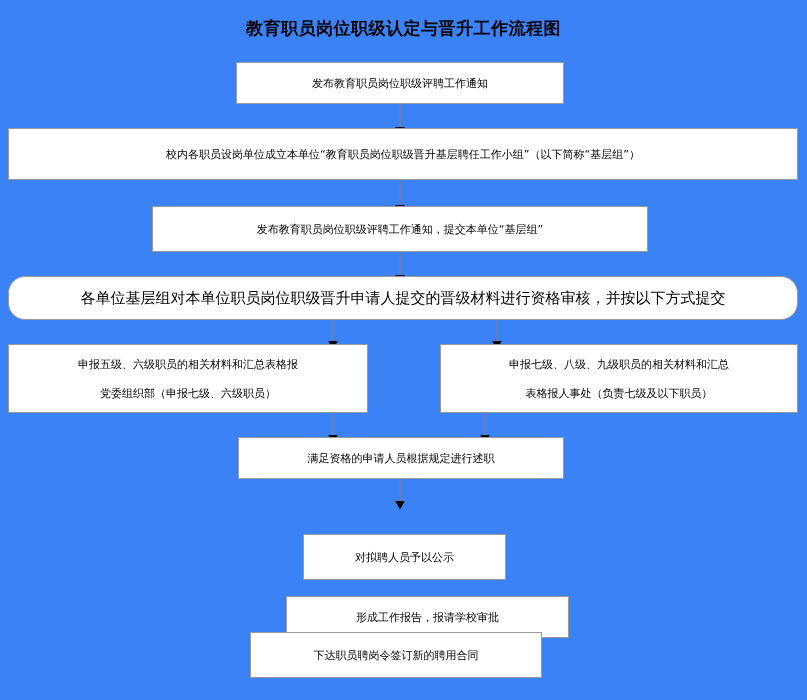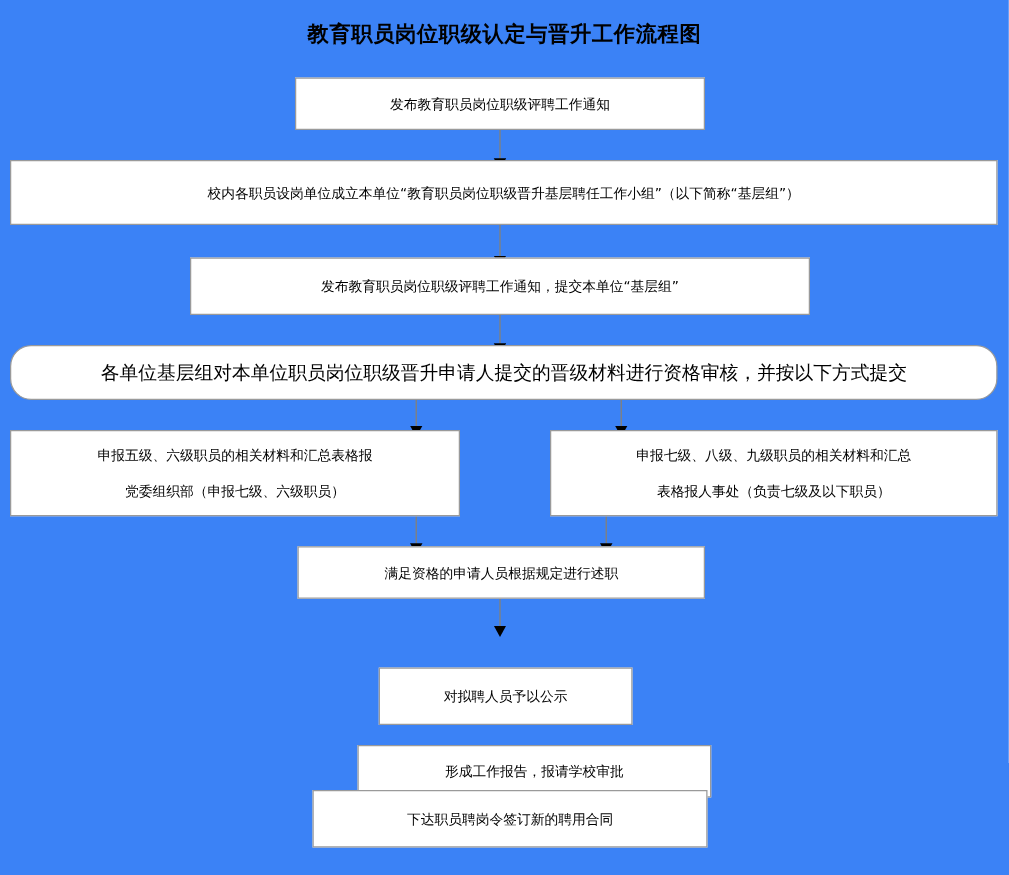--- a/index.html
+++ b/index.html
@@ -114,17 +114,17 @@
   </div>
 
   <div class="node" style="left:303px; top:502px; width:203px; height:46px;margin-top:32px;">
     <span class="ln">对拟聘人员予以公示</span>
   </div>
 
   <div class="node" style="left:262px; top:596px; width:283px; height:42px;margin-left:24px;">
     <span class="ln">形成工作报告，报请学校审批</span>
   </div>
 
-  <div class="node" style="left:250px; top:632px; width:316px; height:46px;text-align:center;">
+  <div class="node" style="left:250px; top:632px; width:292px; height:46px;text-align:center;">
     <span class="ln">下达职员聘岗令签订新的聘用合同</span>
   </div>
 
 </div>
 
 </body></html>

